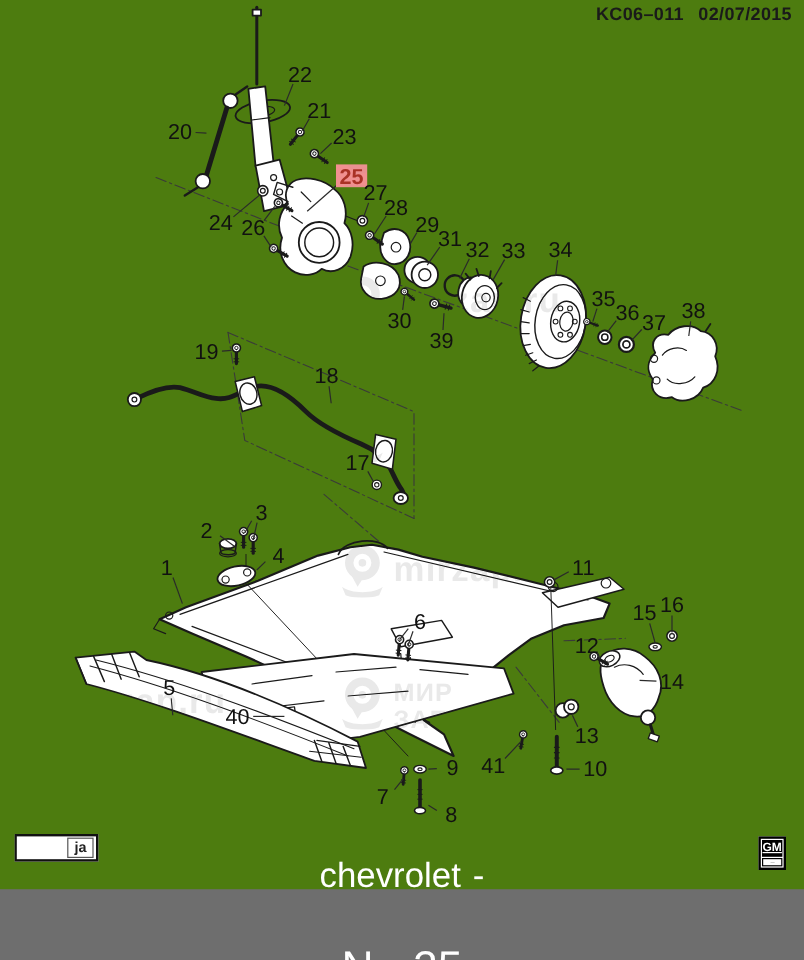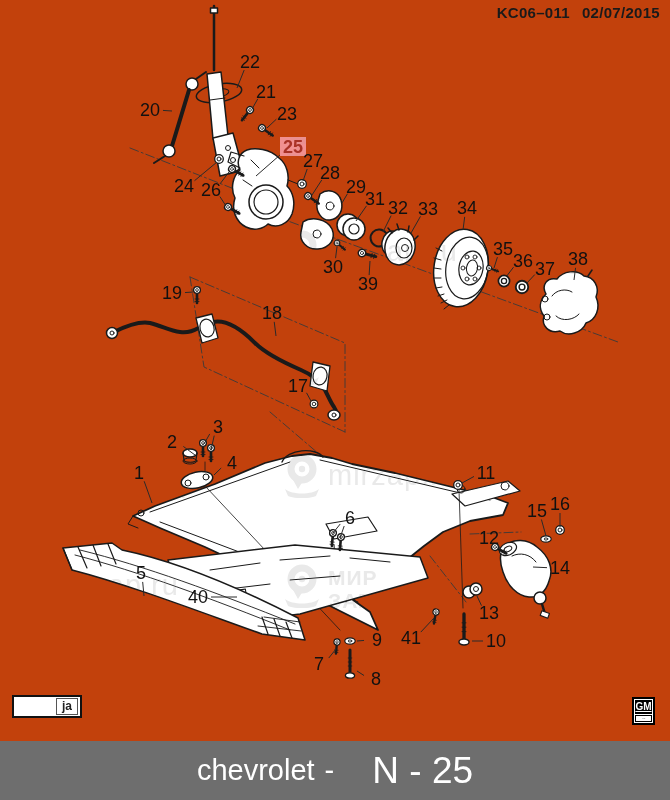--- a/index.html
+++ b/index.html
@@ -1,32 +1,32 @@
 <!DOCTYPE html>
 <html><head>
 <meta charset="utf-8">
 <style>
   html,body{margin:0;padding:0;background:#fff;}
-  #stage{position:relative;width:670px;height:800px;overflow:hidden;background:#c2410c;
+  #stage{position:relative;width:670px;height:800px;overflow:hidden;background:#4d7c0f;
          font-family:"Liberation Sans",sans-serif;}
   
   #wm-layer{position:absolute;left:0;top:0;width:670px;height:597px;z-index:3;
             pointer-events:none;mix-blend-mode:darken;}
   .wm{position:absolute;display:flex;align-items:flex-start;}
   .wm .wm-txt{margin-left:6px;font-weight:bold;}
   .wm .wm-brand{font-size:21px;line-height:23px;letter-spacing:1px;padding-top:4px;}
-  .wm .wm-site{font-size:29px;line-height:29px;letter-spacing:1px;padding-top:9px;font-weight:400;}
+  .wm .wm-site{font-size:29px;line-height:29px;letter-spacing:1px;padding-top:9px;font-weight:700;}
   
   #header{position:absolute;top:4px;right:10px;z-index:4;font-size:15px;font-weight:600;
           color:#1a1a1a;letter-spacing:0.3px;display:flex;gap:12px;}
   
   #art{position:absolute;left:0;top:0;z-index:1;}
   
   #footer{position:absolute;left:0;top:741px;width:670px;height:59px;background:#6e6e6e;z-index:4;
-          display:flex;align-items:center;justify-content:center;gap:38px;color:#fff;}
+          display:flex;align-items:center;justify-content:center;gap:38px;color:#fff;flex-direction:column;}
   #footer .f-main{display:flex;align-items:baseline;gap:10px;font-size:29px;}
   #footer .f-num{font-size:33px;}
   #footer .f-ref{font-size:37px;}
   
   #ja-box{position:absolute;left:12px;top:695px;z-index:4;border:2px solid #111;background:#fff;
           padding:1px 2px;}
   #ja-inner{border:1px solid #555;padding:0 5px;font-size:12px;font-weight:bold;color:#222;line-height:15px;margin-left:40px;}
   #gm-box{position:absolute;left:632px;top:697px;z-index:4;border:2px solid #000;background:#fff;padding:1px;width:17px;}
   #gm-top{background:#000;color:#fff;font-size:10px;font-weight:bold;text-align:center;
           line-height:14px;height:14px;text-decoration:underline;}

